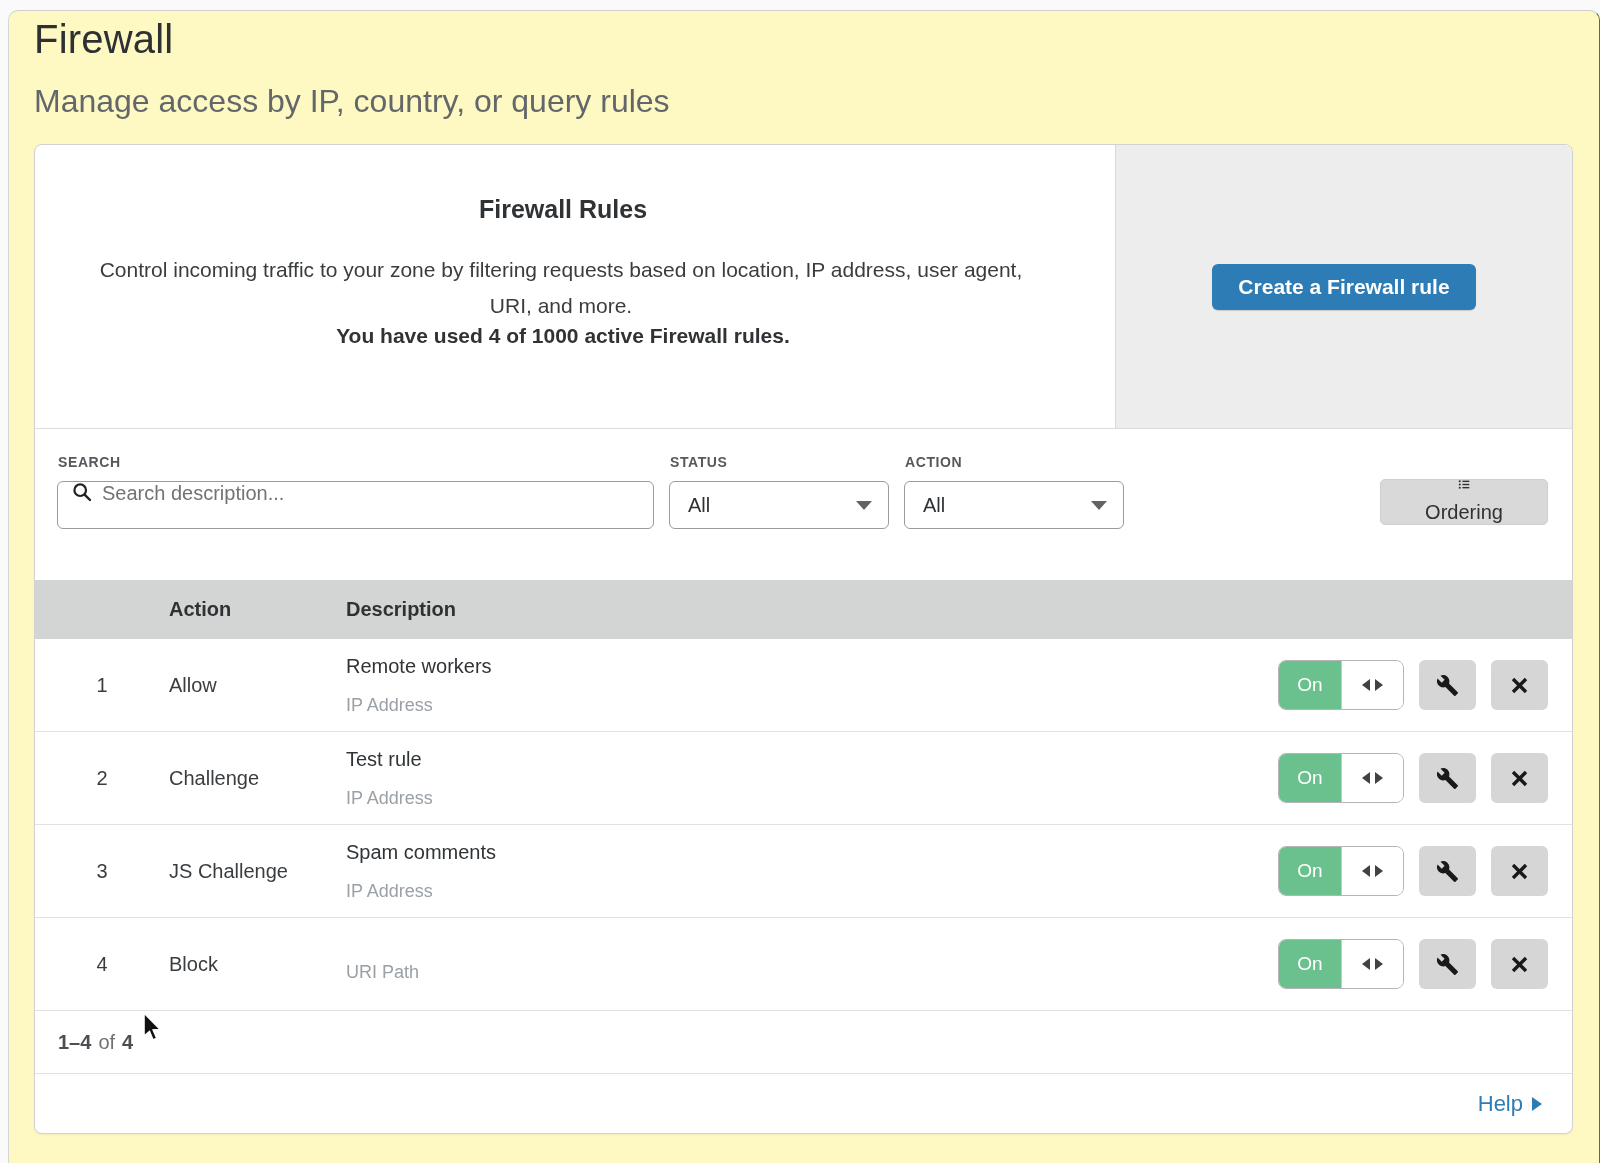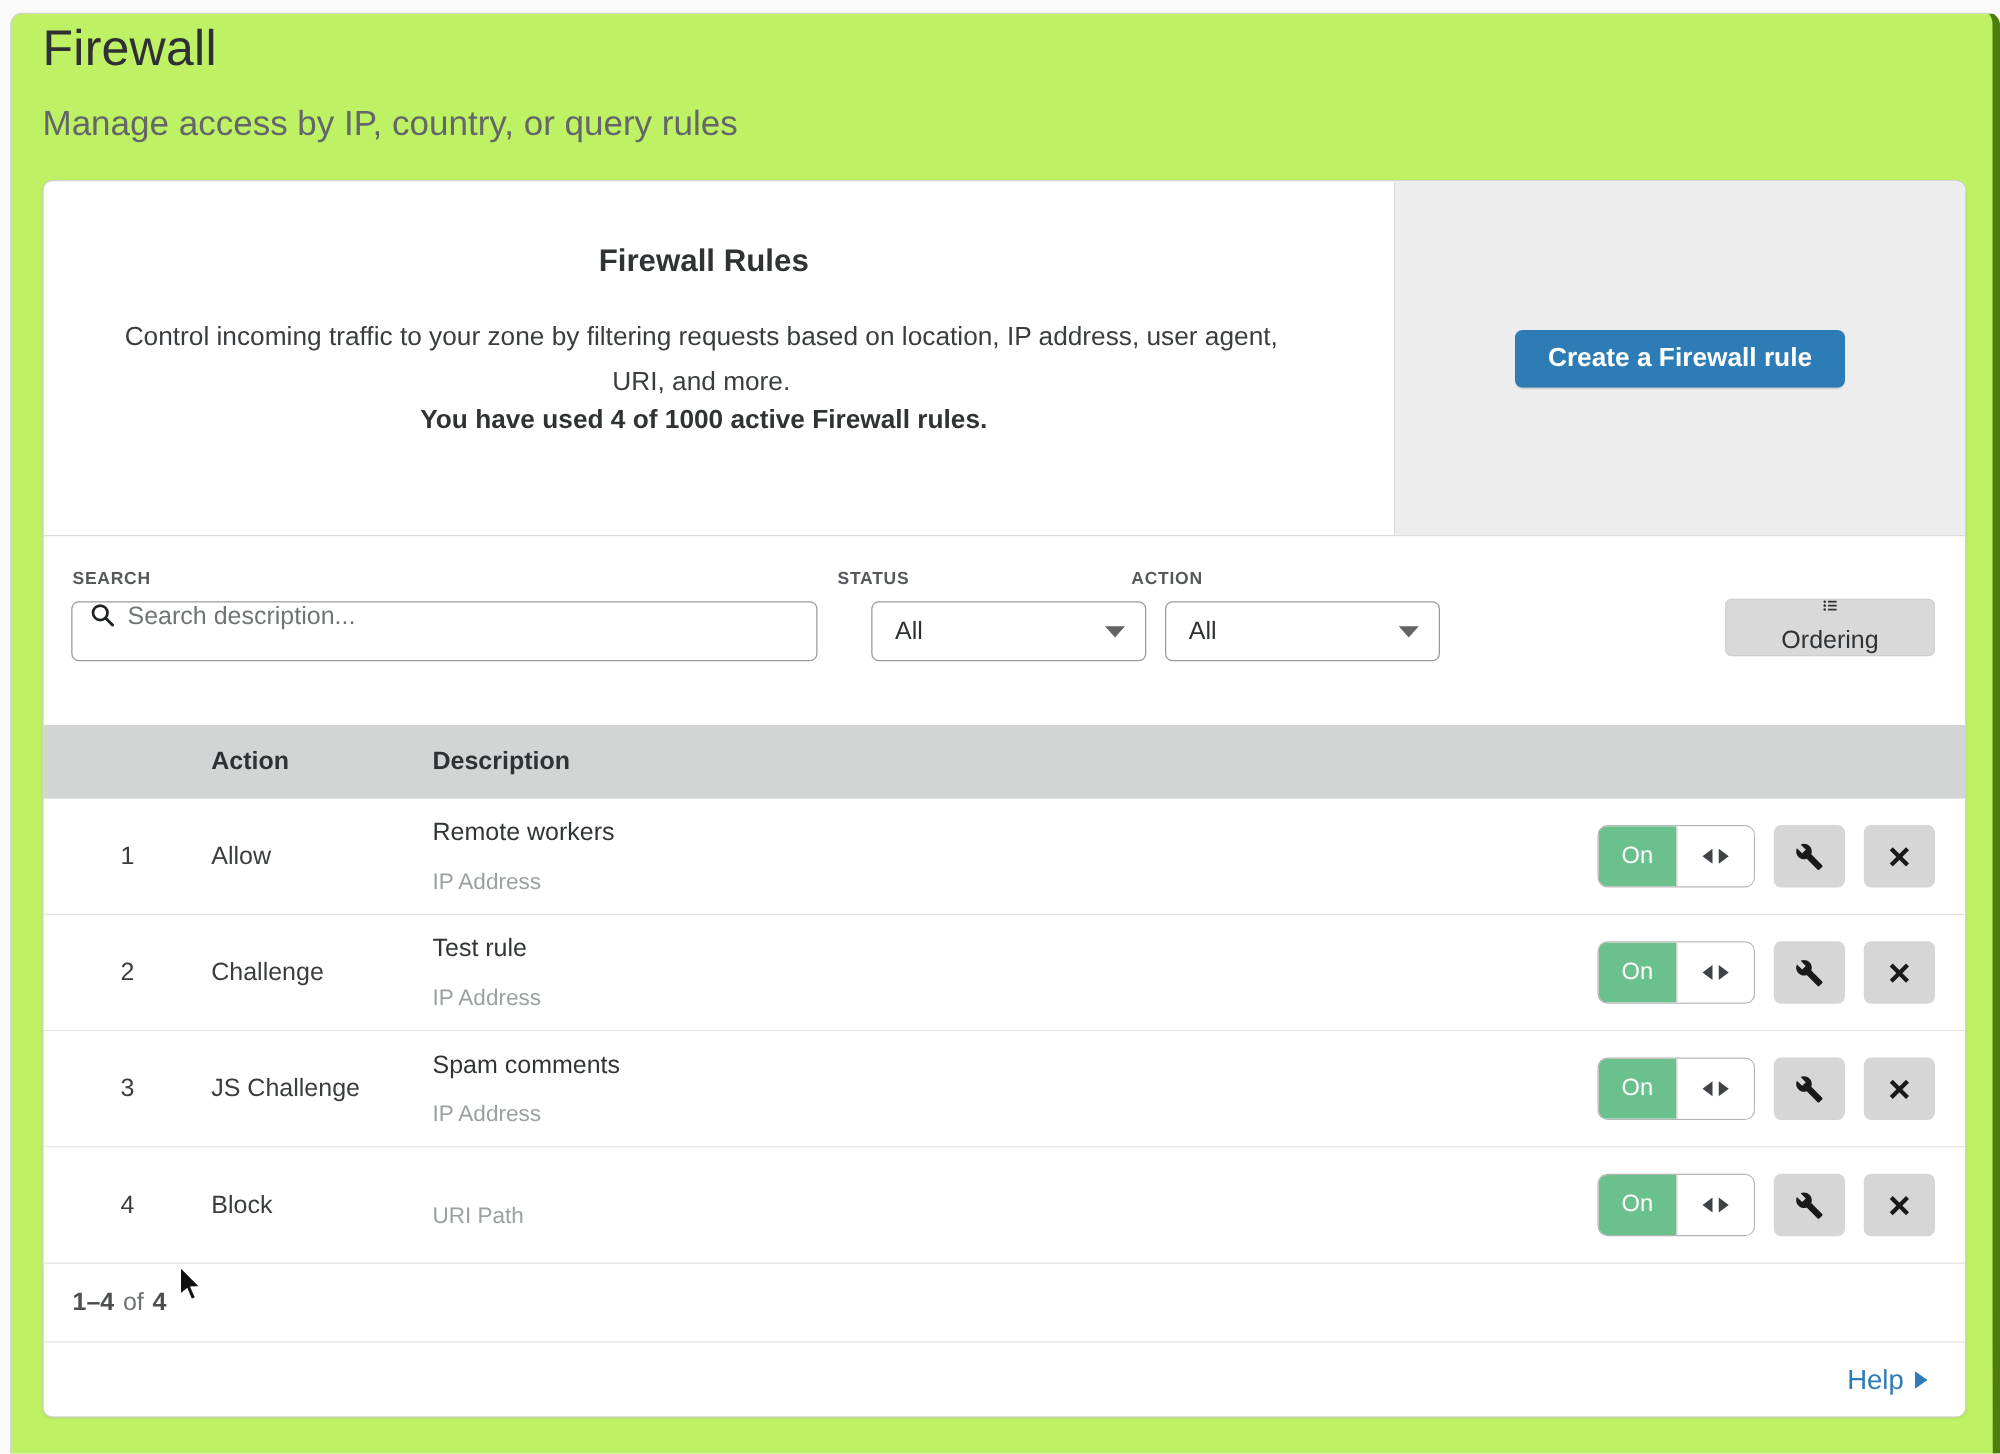--- a/index.html
+++ b/index.html
@@ -5,34 +5,34 @@
   * { box-sizing: border-box; margin: 0; padding: 0; }
   html, body { width: 1600px; height: 1163px; overflow: hidden; }
   body {
     font-family: "Liberation Sans", sans-serif;
     background: #fafafa;
     position: relative;
     color: #36393d;
   }
   .window {
     position: absolute; left: 8px; top: 10px; right: 0; bottom: 0;
-    background: #bef264;
+    background: #fef9c3;
     border-radius: 10px 10px 0 0;
     border-top: 1px solid #cfcfcf;
     border-left: 1px solid #d6d6d6;
-    border-right: 6px solid #4d7c0f;
+    border-right: 1px solid #4d7c0f;
   }
   
   .page-title {
     position: absolute; left: 25px; top: 6px;
     font-size: 40px; font-weight: 500; color: #2e3033; letter-spacing: .2px;
   }
   .page-subtitle {
     position: absolute; left: 25px; top: 72px;
-    font-size: 28px; font-weight: 400; color: #636769;
+    font-size: 32px; font-weight: 400; color: #636769;
   }
   
   .card {
     position: absolute; left: 25px; top: 133px; width: 1539px; height: 990px;
     background: #ffffff;
     border: 1px solid #d2d2d2;
     border-radius: 8px;
     box-shadow: 0 1px 2px rgba(0,0,0,.06);
   }
   .card-top { display: flex; height: 284px; border-bottom: 1px solid #dcdcdc; }
@@ -68,21 +68,21 @@
   .search-box input {
     border: none; outline: none; flex: 1; margin-left: 10px;
     font-family: "Liberation Sans", sans-serif;
     font-size: 20px; color: #3a3d40; background: transparent;
   }
   .search-box input::placeholder { color: #6f7478; }
   .select-box {
     position: absolute; top: 52px; width: 220px; height: 48px;
     border: 1px solid #9b9b9b; border-radius: 6px; background: #fff;
     display: flex; align-items: center; justify-content: space-between;
-    padding: 0 16px 0 18px; font-size: 20px; color: #2f3235; cursor: pointer; margin-left: 28px;
+    padding: 0 16px 0 18px; font-size: 20px; color: #2f3235; cursor: pointer;
   }
   .sel-status { left: 634px; }
   .sel-action { left: 869px; }
   .caret { width: 0; height: 0; border-left: 8px solid transparent; border-right: 8px solid transparent; border-top: 9px solid #636363; }
   .ordering-btn {
     position: absolute; top: 50px; right: 24px; width: 168px; height: 46px;
     background: #d9d9d9; border: 1px solid #cfcfcf; border-radius: 5px;
     display: flex; align-items: center; justify-content: center; gap: 12px;
     font-size: 20px; color: #2f3235; cursor: pointer;
     font-family: "Liberation Sans", sans-serif;

